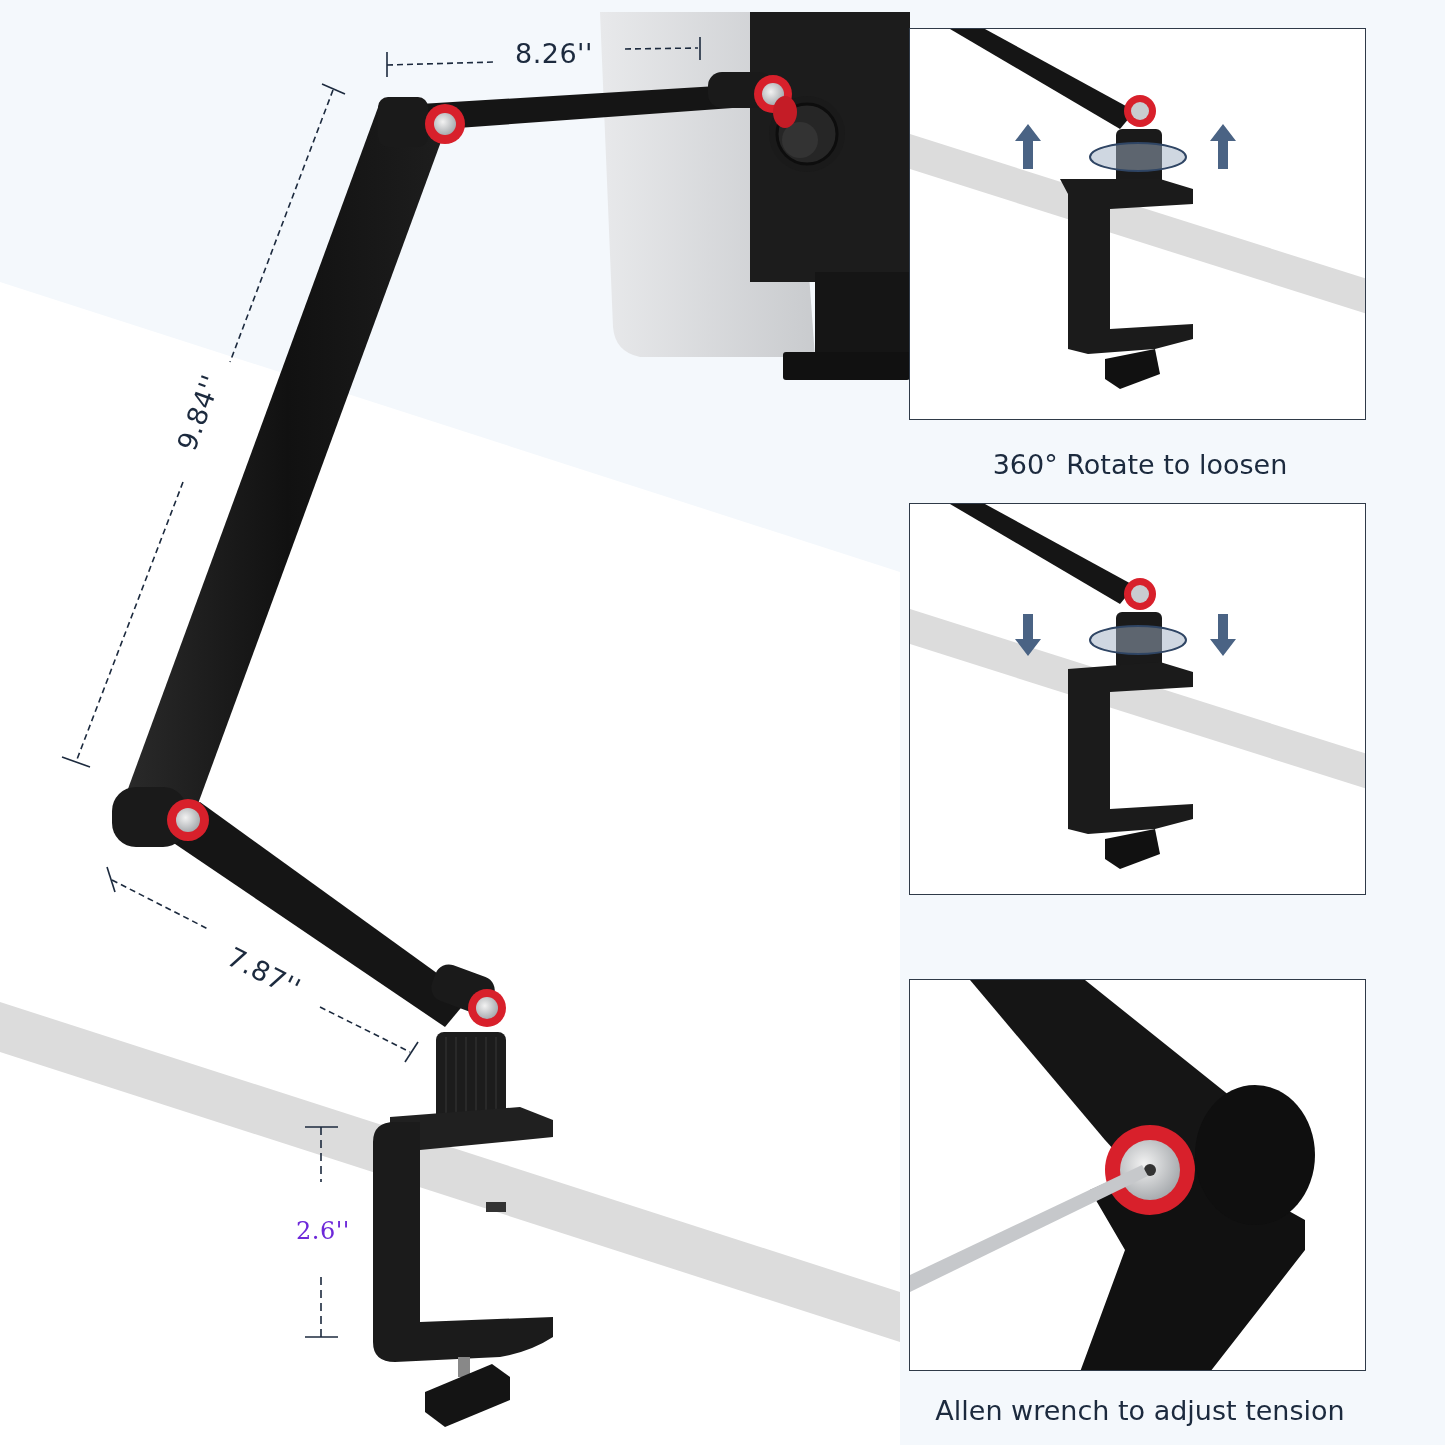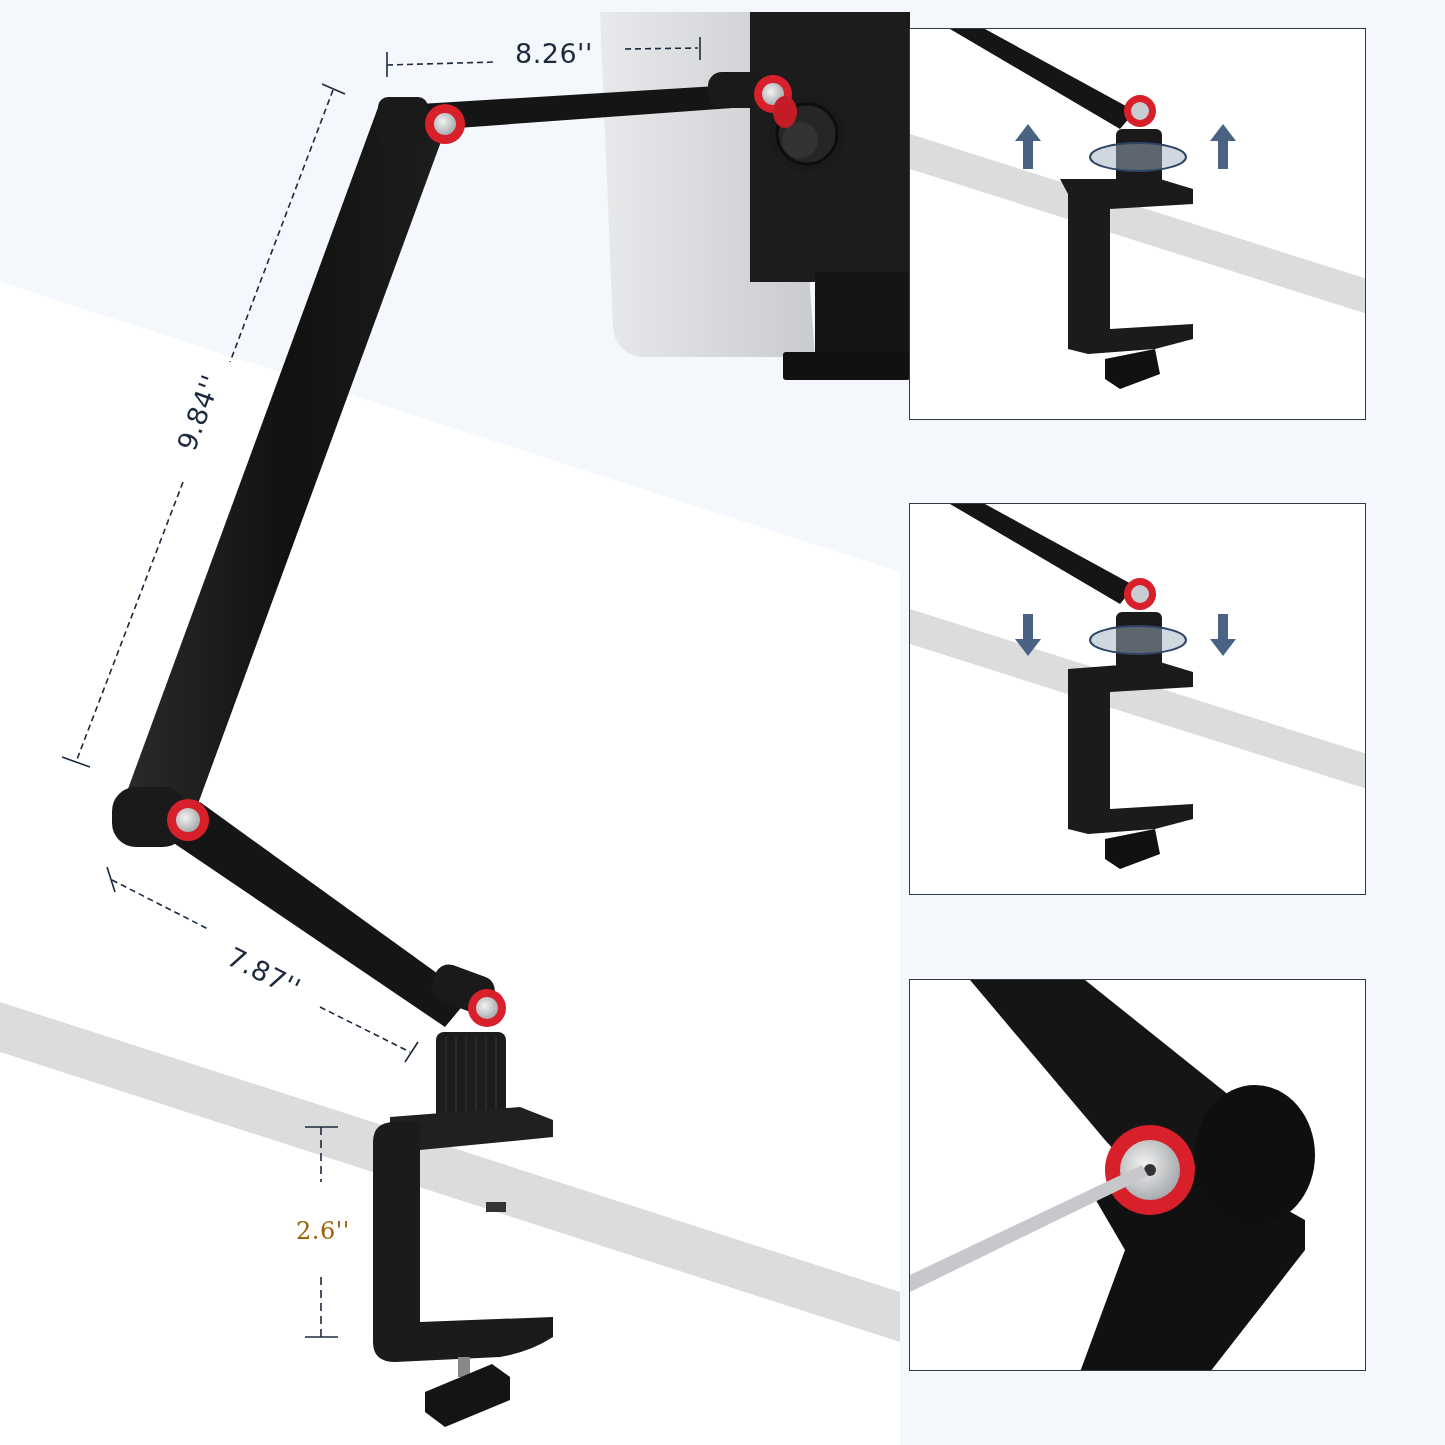--- a/index.html
+++ b/index.html
@@ -6,21 +6,21 @@
     body {
       width: 1445px; height: 1445px; overflow: hidden; position: relative;
       background: #f4f8fc;
       font-family: "DejaVu Sans", sans-serif;
     }
     .stage { position: absolute; left: 0; top: 12px; width: 1379px; height: 1445px; }
     .dim-label {
       position: absolute; color: #1c2a3e; font-size: 27px; white-space: nowrap;
       font-family: "DejaVu Sans", sans-serif; letter-spacing: 0.5px;
     }
-    .dim-label.serif { font-family: "DejaVu Serif", serif; font-size: 24px; color: #a16207; }
+    .dim-label.serif { font-family: "DejaVu Serif", serif; font-size: 24px; color: #6d28d9; }
     .panel {
       position: absolute; left: 909px; width: 457px; height: 392px;
       border: 1.5px solid #2f3a48; background: #ffffff; overflow: hidden;
       box-sizing: border-box;
     }
     .panel svg { position: absolute; left: 0; top: 0; }
     .caption {
       position: absolute; left: 900px; width: 480px; text-align: center;
       color: #1c2a3e; font-size: 27px; white-space: nowrap;
       font-family: "DejaVu Sans", sans-serif;
@@ -153,20 +153,21 @@
         <ellipse cx="228" cy="128" rx="48" ry="14" fill="#9fb0c4" fill-opacity="0.5" stroke="#2f4564" stroke-width="2"></ellipse>
       </g>
       <polygon points="150,150 182,150 250,150 283,160 283,175 200,180 200,300 283,295 283,310 245,320 178,325 158,320 158,165" fill="#1b1b1b"></polygon>
       <polygon points="195,330 245,320 250,345 210,360 195,350" fill="#111"></polygon>
       <g fill="#4a6384">
         <polygon points="118,95 105,112 113,112 113,140 123,140 123,112 131,112"></polygon>
         <polygon points="313,95 300,112 308,112 308,140 318,140 318,112 326,112"></polygon>
       </g>
     </svg>
   </div>
+  <div class="caption" style="top:437px;">360° Rotate to loosen</div>
 
   
   <div class="panel" style="top:491px;">
     <svg width="457" height="392" viewBox="0 0 457 392">
       <polygon points="0,105 457,250 457,285 0,140" fill="#dcdcdc"></polygon>
       <polygon points="40,0 75,0 225,82 210,100" fill="#151515"></polygon>
       <circle cx="230" cy="90" r="16" fill="#d8202b"></circle>
         <circle cx="230" cy="90" r="9" fill="#c9ccd0"></circle>
       <rect x="206" y="108" width="46" height="58" rx="6" fill="#1a1a1a"></rect>
       <g>
@@ -190,13 +191,14 @@
       <g>
         <circle cx="240" cy="190" r="45" fill="#d8202b"></circle>
         <circle cx="240" cy="190" r="30" fill="url(#capGrad)"></circle>
         <circle cx="240" cy="190" r="6" fill="#333"></circle>
       </g>
       <g>
         <polygon points="0,295 232,185 238,196 0,312" fill="#c6c8cb"></polygon>
       </g>
     </svg>
   </div>
+  <div class="caption" style="top:1383px;">Allen wrench to adjust tension</div>
 </div>
 
 </body></html>

